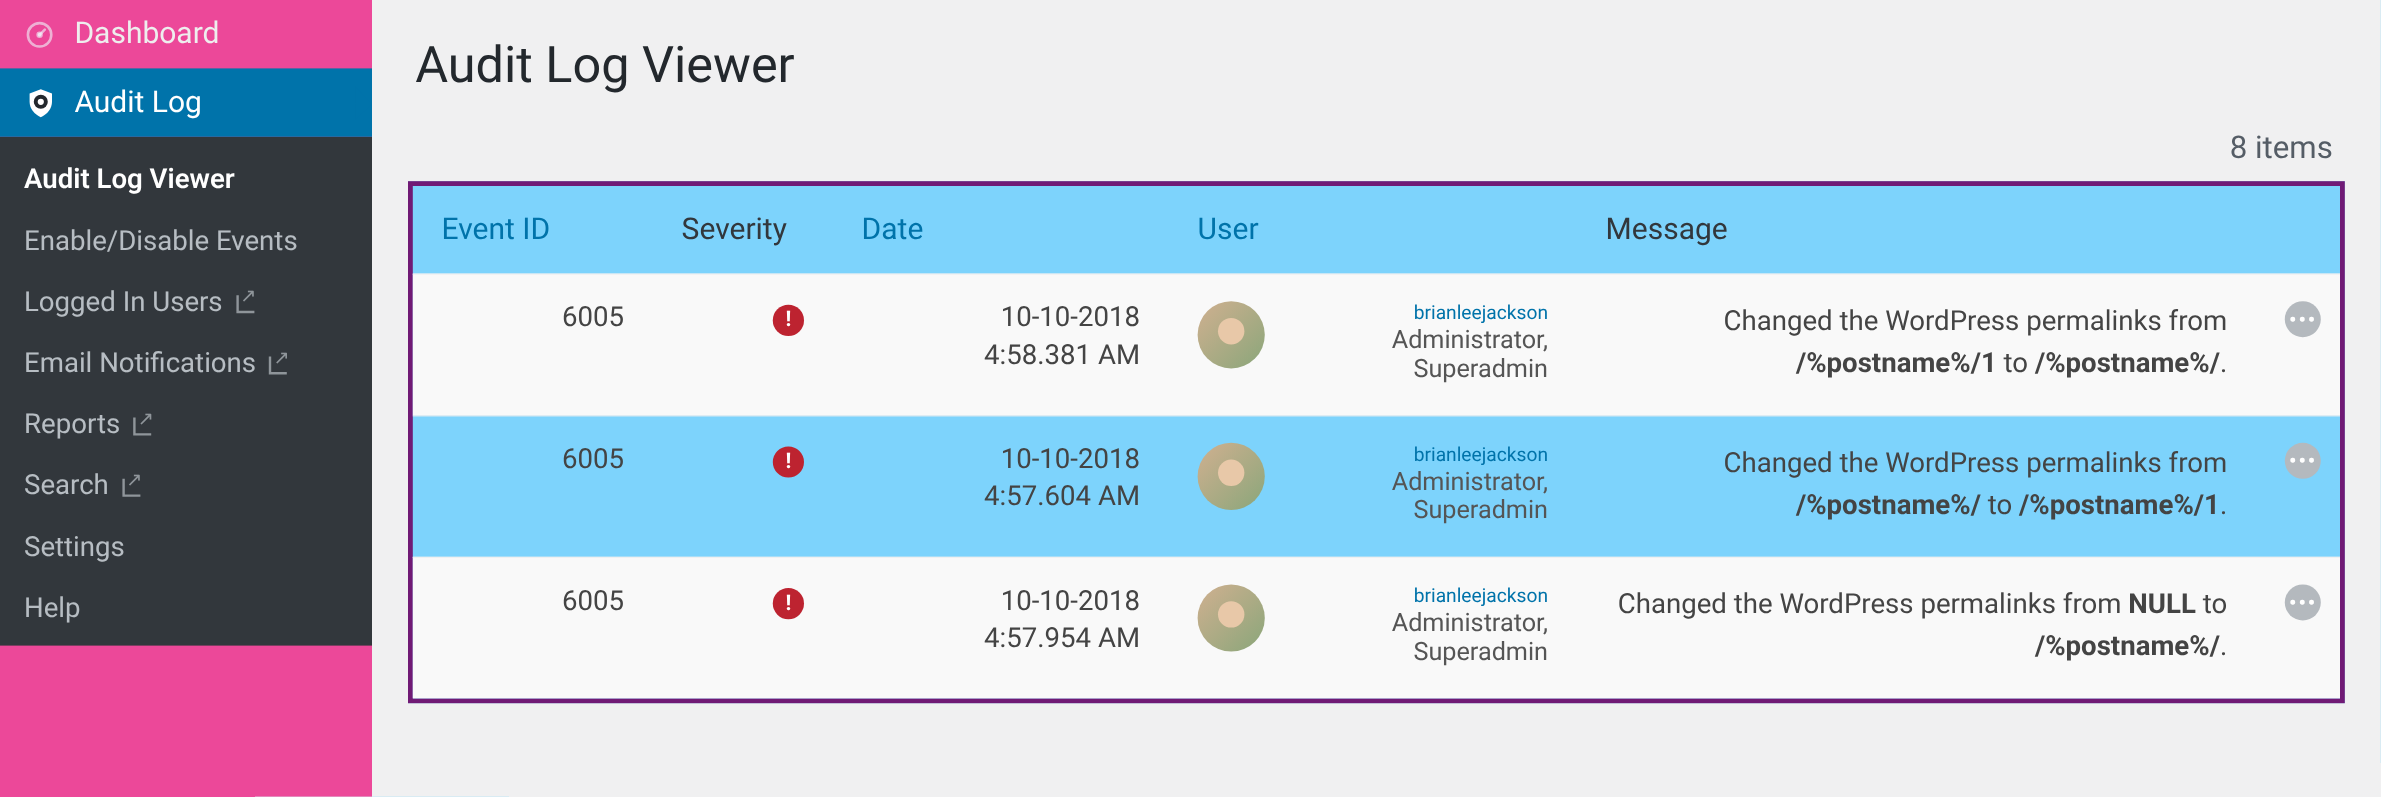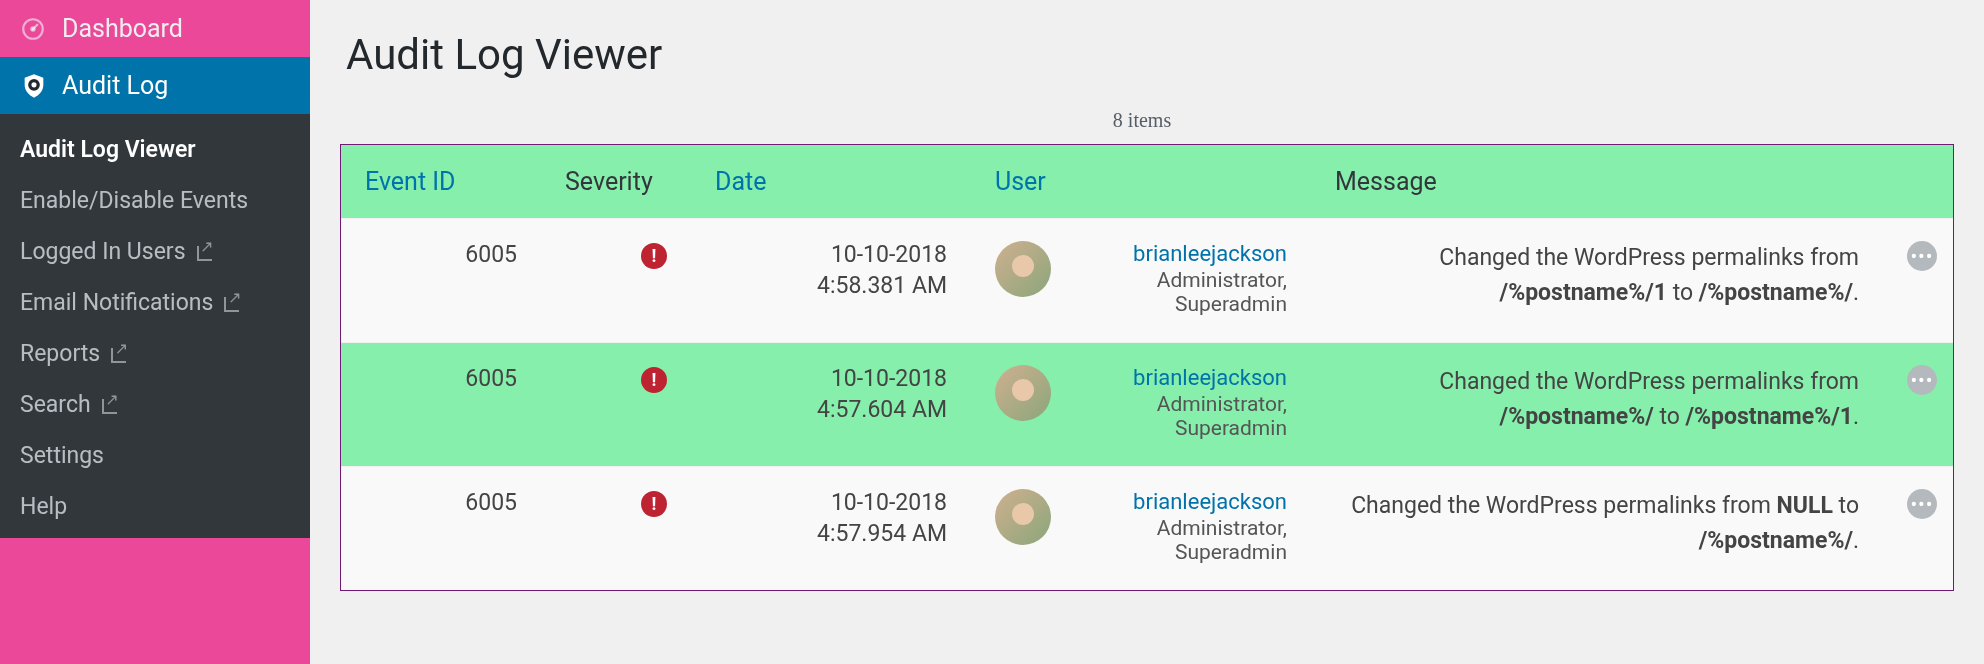--- a/index.html
+++ b/index.html
@@ -77,30 +77,29 @@
   padding: 20px 30px;
   overflow: hidden;
 }
 h1.page-title {
   font-size: 42px;
   font-weight: 400;
   color: #23282d;
   margin: 10px 0 30px 6px;
 }
 .items-count {
-  text-align: center;
-  font-size: 20px;
+  text-align: right;
+  font-size: 26px;
   color: #555d66;
   margin: 0 10px 12px 0;
-  font-family: Liberation Serif, serif;
 }
 
 .table {
-  background: #86efac;
-  border: 1px solid #701a75;
+  background: #7dd3fc;
+  border: 4px solid #701a75;
   width: 100%;
 }
 .thead, .trow {
   display: grid;
   grid-template-columns: 200px 150px 280px 340px 1fr 70px;
   align-items: flex-start;
 }
 .thead {
   padding: 16px 0;
   font-size: 25px;
@@ -141,21 +140,21 @@
 }
 .avatar::after{
   content:"";
   position:absolute;
   left:50%; top:45%;
   width:22px; height:22px;
   background:#e8c8a8;
   border-radius:50%;
   transform:translate(-50%,-50%);
 }
-.user-name { color: #0073aa; font-size: 22px; margin-left: 11px; }
+.user-name { color: #0073aa; font-size: 16px; margin-left: 11px; }
 .user-role { color: #555; font-size: 21px; margin-top: 2px; margin-left: 14px; }
 
 .msg { color: #444; line-height: 1.5; }
 .msg b { font-weight: 700; }
 
 .more-btn {
   width: 30px; height: 30px;
   border-radius: 50%;
   background: #b4b9be;
   color: #fff;

